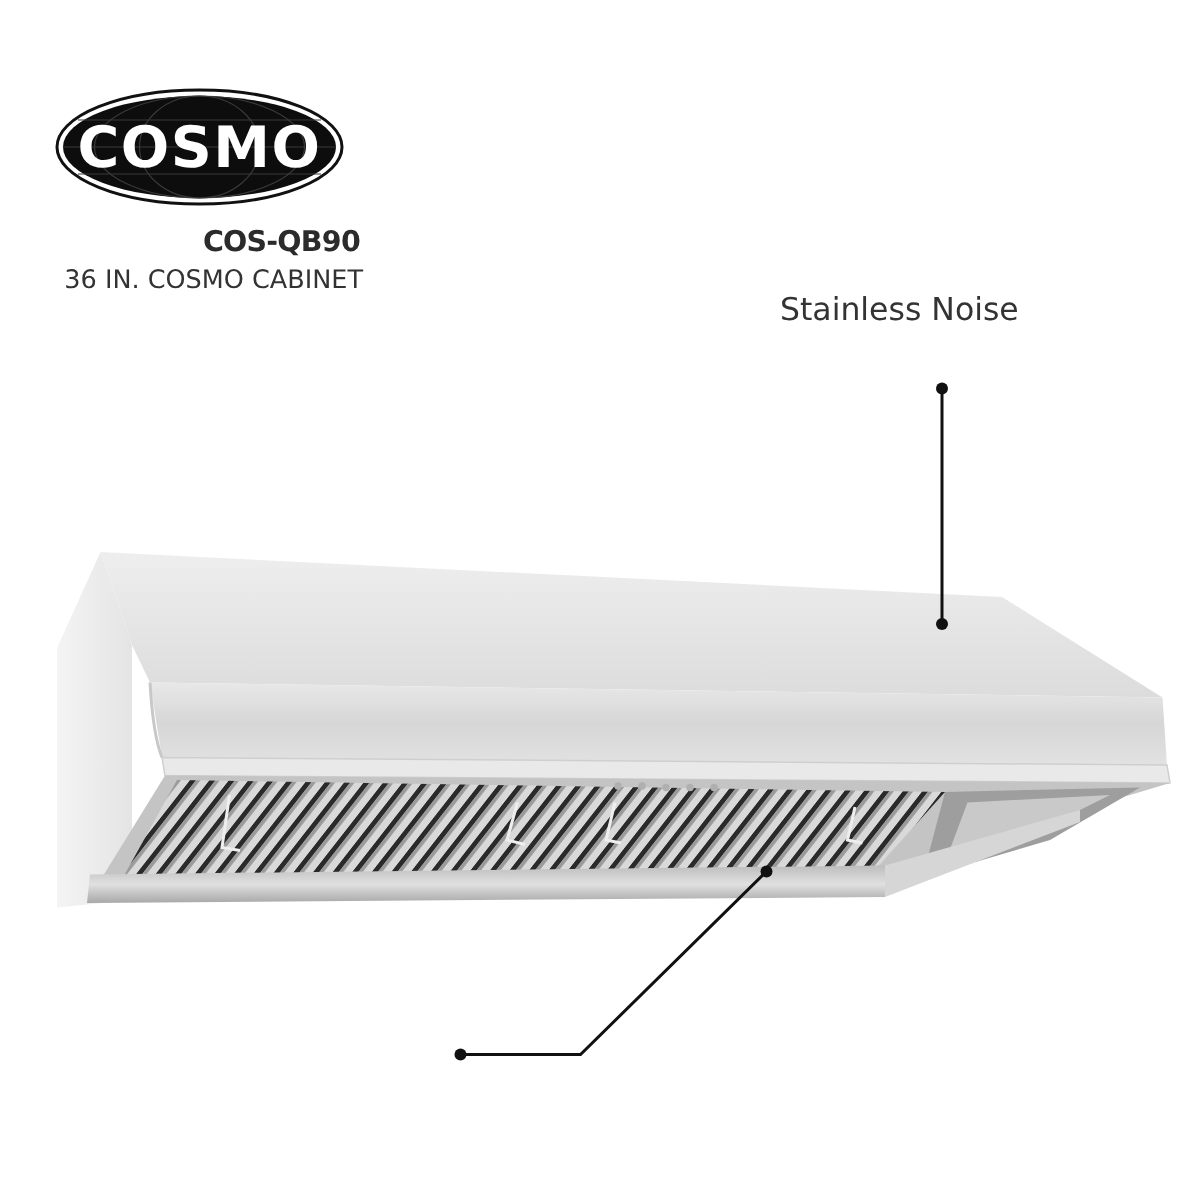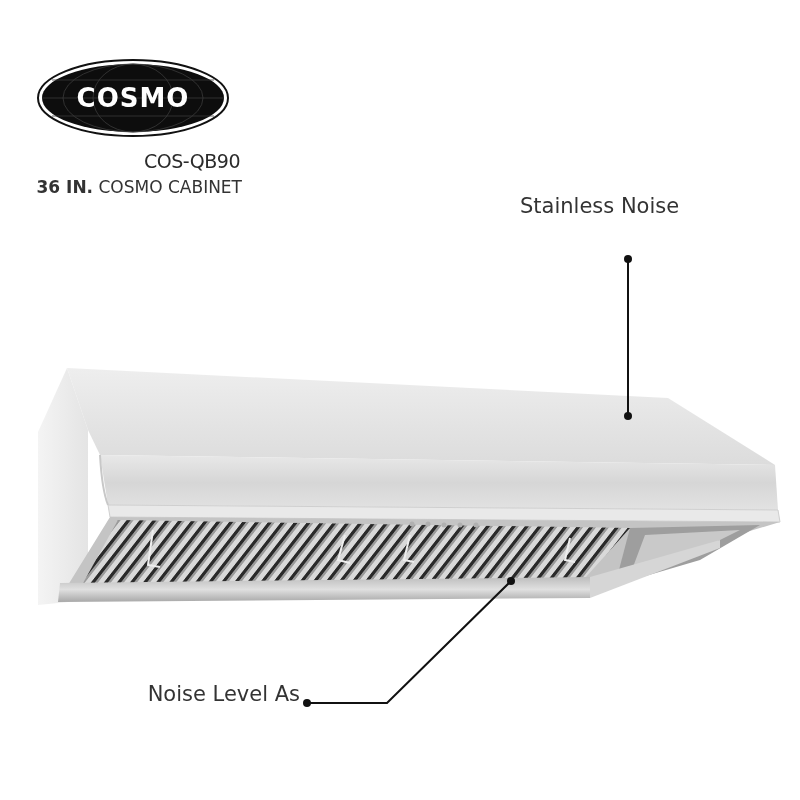--- a/index.html
+++ b/index.html
@@ -1,21 +1,21 @@
 <!DOCTYPE html>
 <html><head>
   <meta charset="utf-8">
   <style>
     html, body { margin: 0; padding: 0; background: #ffffff; }
     body { width: 800px; height: 800px; position: relative; overflow: hidden; font-family: "DejaVu Sans", sans-serif; }
     .abs { position: absolute; }
-    .logo-text { left: 38px; top: 60px; width: 190px; height: 76px; display: flex; align-items: center; justify-content: center; color: #fff; font-family: "DejaVu Sans", sans-serif; font-weight: bold; font-size: 26px; letter-spacing: 1px; }
-    .model { left: 30px; top: 150px; width: 210px; text-align: right; font-family: "DejaVu Sans", sans-serif; font-weight: normal; font-size: 19px; color: #2b2b2b; letter-spacing: -0.5px; }
+    .logo-text { left: 38px; top: 60px; width: 190px; height: 76px; display: flex; align-items: center; justify-content: center; color: #fff; font-family: "DejaVu Sans", sans-serif; font-weight: bold; font-size: 38px; letter-spacing: 1px; }
+    .model { left: 30px; top: 150px; width: 210px; text-align: right; font-family: "DejaVu Sans", sans-serif; font-weight: bold; font-size: 19px; color: #2b2b2b; letter-spacing: -0.5px; }
     .subtitle { left: 20px; top: 176px; width: 222px; text-align: right; font-family: "DejaVu Sans", sans-serif; font-size: 17px; line-height: 22px; color: #333; }
-    .subtitle b { font-weight: bold; }
+    .subtitle b { font-weight: normal; }
     .callout-top { left: 520px; top: 192px; width: 220px; text-align: left; font-family: "DejaVu Sans", sans-serif; font-size: 21px; line-height: 28px; color: #333; }
     .callout-bottom { left: 100px; top: 680px; width: 200px; text-align: right; font-family: "DejaVu Sans", sans-serif; font-size: 21px; line-height: 28px; color: #333; }
     svg.main { position: absolute; left: 0; top: 0; }
   </style>
 </head>
 <body>
 
 <svg class="main" width="800" height="800" viewBox="0 0 800 800">
   <defs>
     <linearGradient id="topG" x1="0" y1="0" x2="0" y2="1">
@@ -111,14 +111,13 @@
 <div class="abs model">COS-QB90</div>
 <div class="abs subtitle">
   <div><b>36 IN.</b><span> COSMO CABINET</span></div>
 </div>
 
 <div class="abs callout-top">
   <div>Stainless Noise</div>
 </div>
 
 <div class="abs callout-bottom">
-  <div>Noise Level As</div>
 </div>
 
 </body></html>

